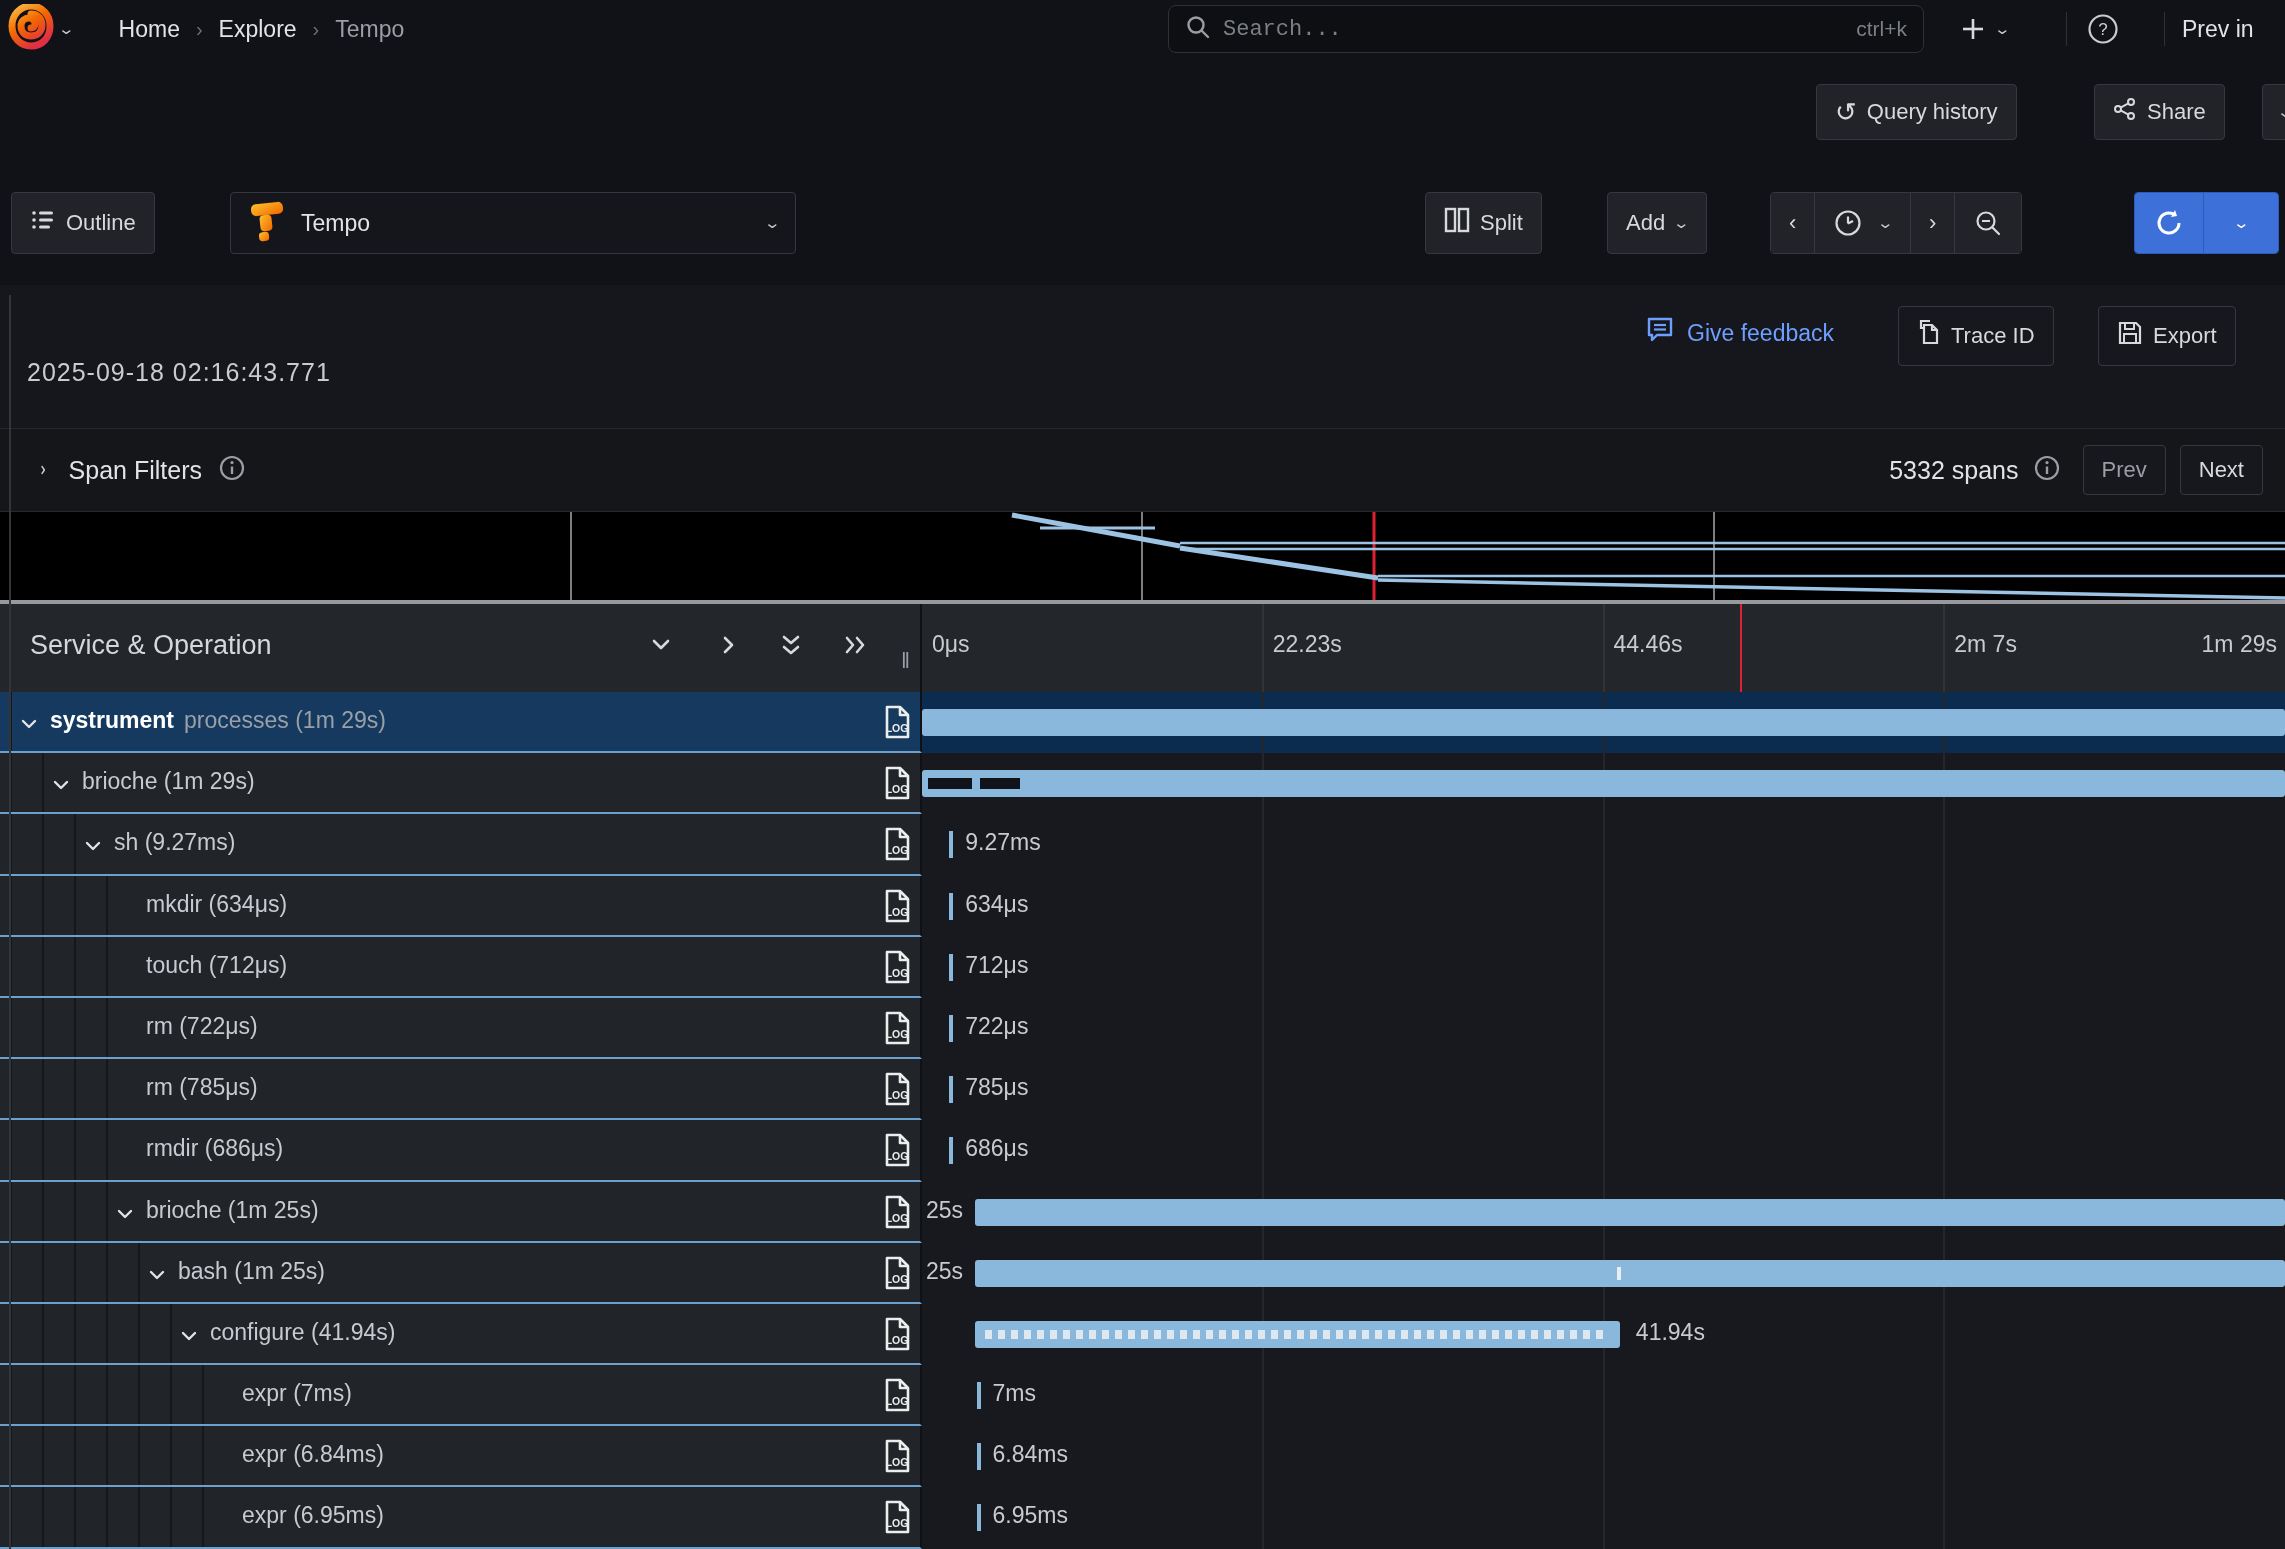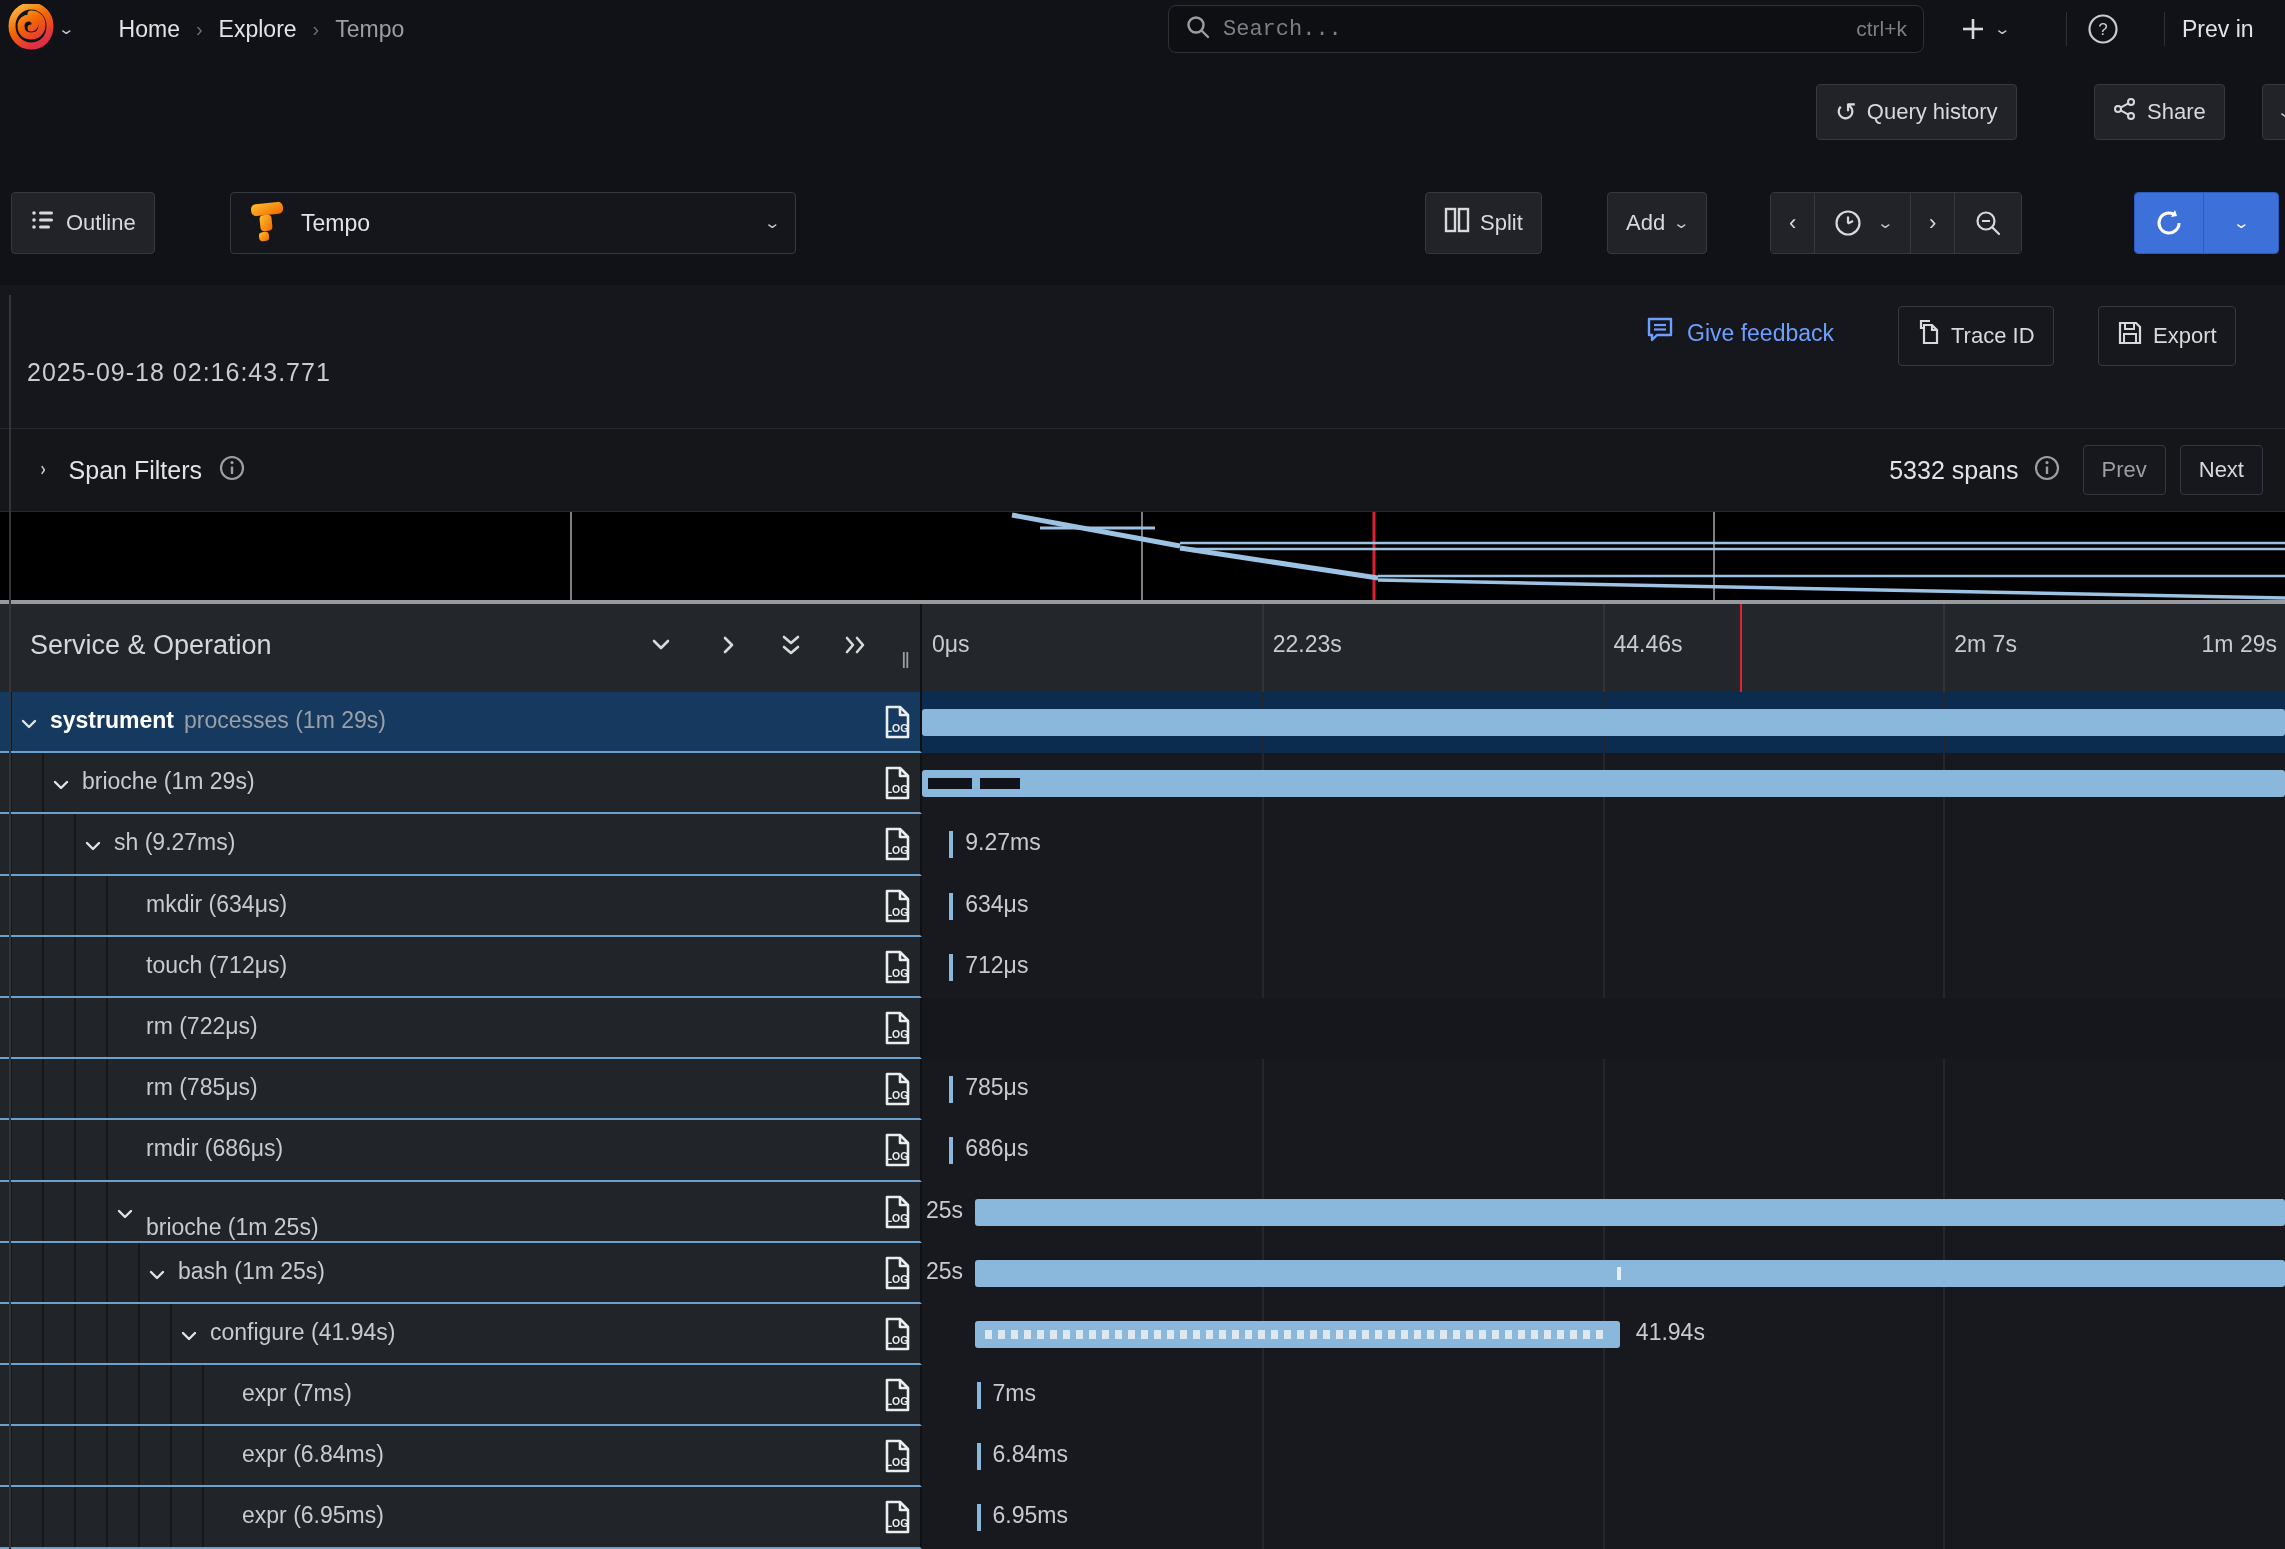--- a/index.html
+++ b/index.html
@@ -491,20 +491,24 @@
               <div class="guide" style="left: 42px;"></div>
               <div class="guide" style="left: 74px;"></div>
               <div class="guide" style="left: 106px;"></div>
               <span class="rowtext" style="left: 146px;">rm (722μs)</span>
               <span class="logicon"><svg width="30" height="35" viewBox="0 0 30 35">
                   <path d="M5 2 h13 l8 8 v22 h-21 z" fill="none" stroke="#eceded" stroke-width="2.6" stroke-linejoin="round"></path>
                   <path d="M18 2 v8 h8" fill="none" stroke="#eceded" stroke-width="2.6" stroke-linejoin="round"></path>
                   <text x="15" y="27" text-anchor="middle" font-size="10.5" font-weight="bold" fill="#eceded" font-family="Liberation Sans, sans-serif">LOG</text>
                 </svg></span>
             </div>
+            <div class="tl">
+              <div class="spantick" style="left: 2%;"></div>
+              <span class="durlabel" style="left: calc(2% + 16px);">722μs</span>
+            </div>
           </div>
           <div class="trow">
             <div class="name">
               <div class="guide" style="left: 10px;"></div>
               <div class="guide" style="left: 42px;"></div>
               <div class="guide" style="left: 74px;"></div>
               <div class="guide" style="left: 106px;"></div>
               <span class="rowtext" style="left: 146px;">rm (785μs)</span>
               <span class="logicon"><svg width="30" height="35" viewBox="0 0 30 35">
                   <path d="M5 2 h13 l8 8 v22 h-21 z" fill="none" stroke="#eceded" stroke-width="2.6" stroke-linejoin="round"></path>
@@ -537,21 +541,21 @@
           </div>
           <div class="trow">
             <div class="name">
               <div class="guide" style="left: 10px;"></div>
               <div class="guide" style="left: 42px;"></div>
               <div class="guide" style="left: 74px;"></div>
               <div class="guide" style="left: 106px;"></div>
               <span class="rowchev" style="left: 114px;"><svg width="22" height="22" viewBox="0 0 22 22">
                   <path d="M5 8 l6 6 l6-6" fill="none" stroke="#e2e3e5" stroke-width="2.4" stroke-linecap="round" stroke-linejoin="round"></path>
                 </svg></span>
-              <span class="rowtext" style="left: 146px; margin-top: 17px;">brioche (1m 25s)</span>
+              <span class="rowtext" style="left: 146px;">brioche (1m 25s)</span>
               <span class="logicon"><svg width="30" height="35" viewBox="0 0 30 35">
                   <path d="M5 2 h13 l8 8 v22 h-21 z" fill="none" stroke="#eceded" stroke-width="2.6" stroke-linejoin="round"></path>
                   <path d="M18 2 v8 h8" fill="none" stroke="#eceded" stroke-width="2.6" stroke-linejoin="round"></path>
                   <text x="15" y="27" text-anchor="middle" font-size="10.5" font-weight="bold" fill="#eceded" font-family="Liberation Sans, sans-serif">LOG</text>
                 </svg></span>
             </div>
             <div class="tl">
               <span class="leftlabel">25s</span>
               <div class="spanbar" style="left: 3.9%; width: 96.1%;"></div>
             </div>

